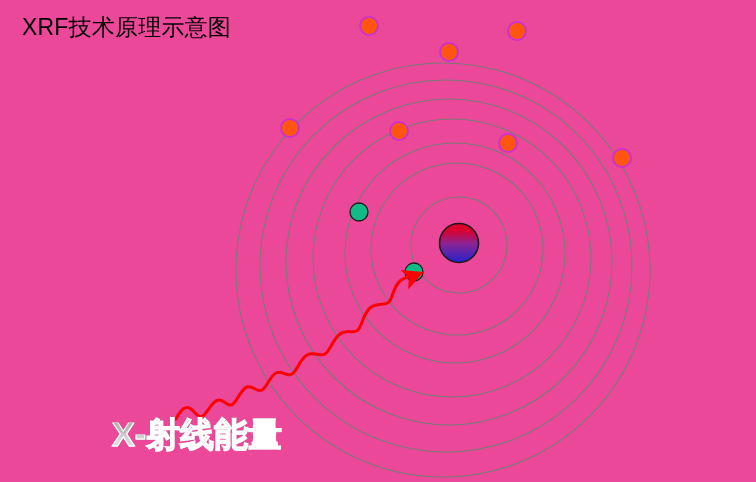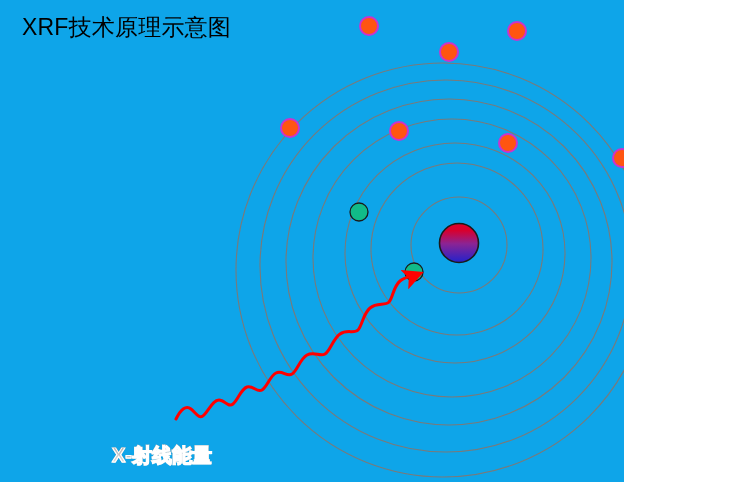--- a/index.html
+++ b/index.html
@@ -6,23 +6,23 @@
   html, body {
     margin: 0;
     padding: 0;
     background: #ffffff;
   }
   body {
     font-family: "Liberation Sans", sans-serif;
   }
   #stage {
     position: relative;
-    width: 624px;
+    width: 756px;
     height: 482px;
-    background: #0ea5e9;
+    background: #ec4899;
     overflow: hidden;
   }
   #diagram {
     position: absolute;
     left: 0;
     top: 0;
     width: 756px;
     height: 482px;
   }
   .title-text {
@@ -32,23 +32,23 @@
     font-family: "Liberation Sans", sans-serif;
     font-size: 23px;
     line-height: 30px;
     color: #000000;
     white-space: nowrap;
     letter-spacing: 0.2px;
   }
   .beam-label {
     position: absolute;
     left: 112px;
-    top: 437px;
+    top: 416px;
     font-family: "Liberation Sans", sans-serif;
-    font-size: 20px;
+    font-size: 34px;
     font-weight: bold;
     line-height: 36px;
     white-space: nowrap;
     letter-spacing: 0px;
     background: linear-gradient(180deg, #3a3a3a 0%, #6f6f6f 42%, #9d9d9d 60%, #cfcfcf 100%);
     -webkit-background-clip: text;
     background-clip: text;
     color: transparent;
     -webkit-text-stroke: 1.2px #ffffff;
     paint-order: stroke fill;

